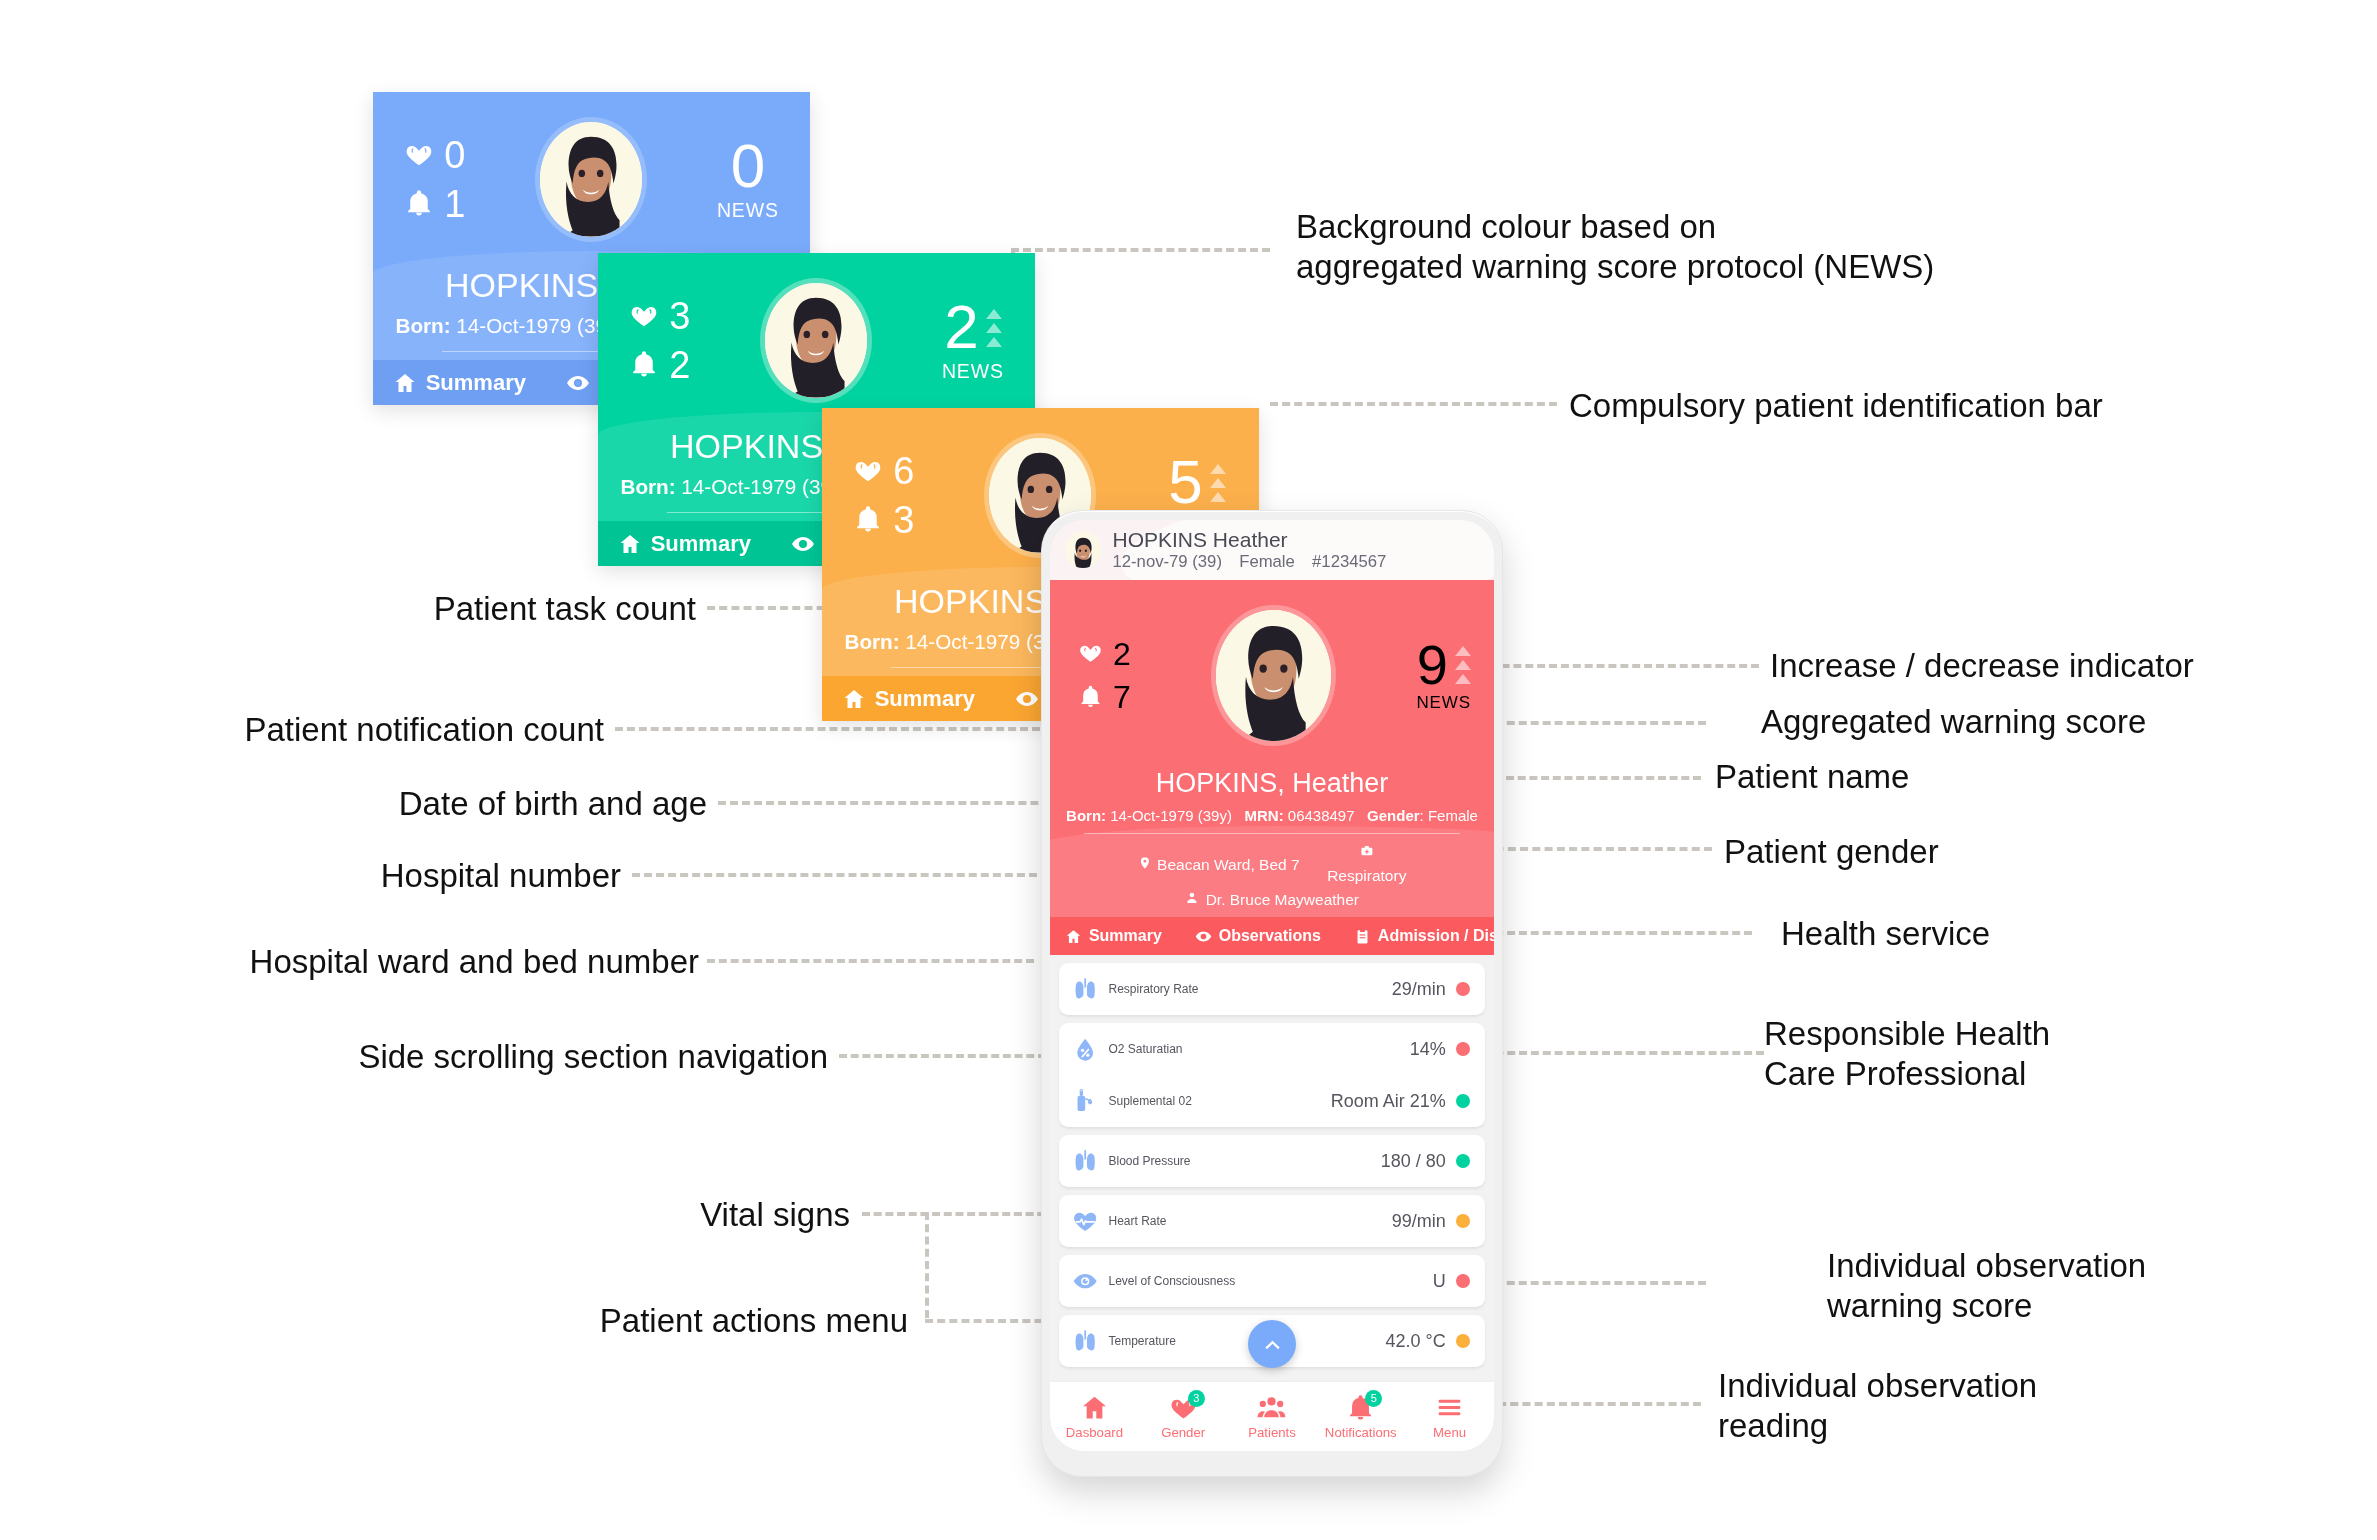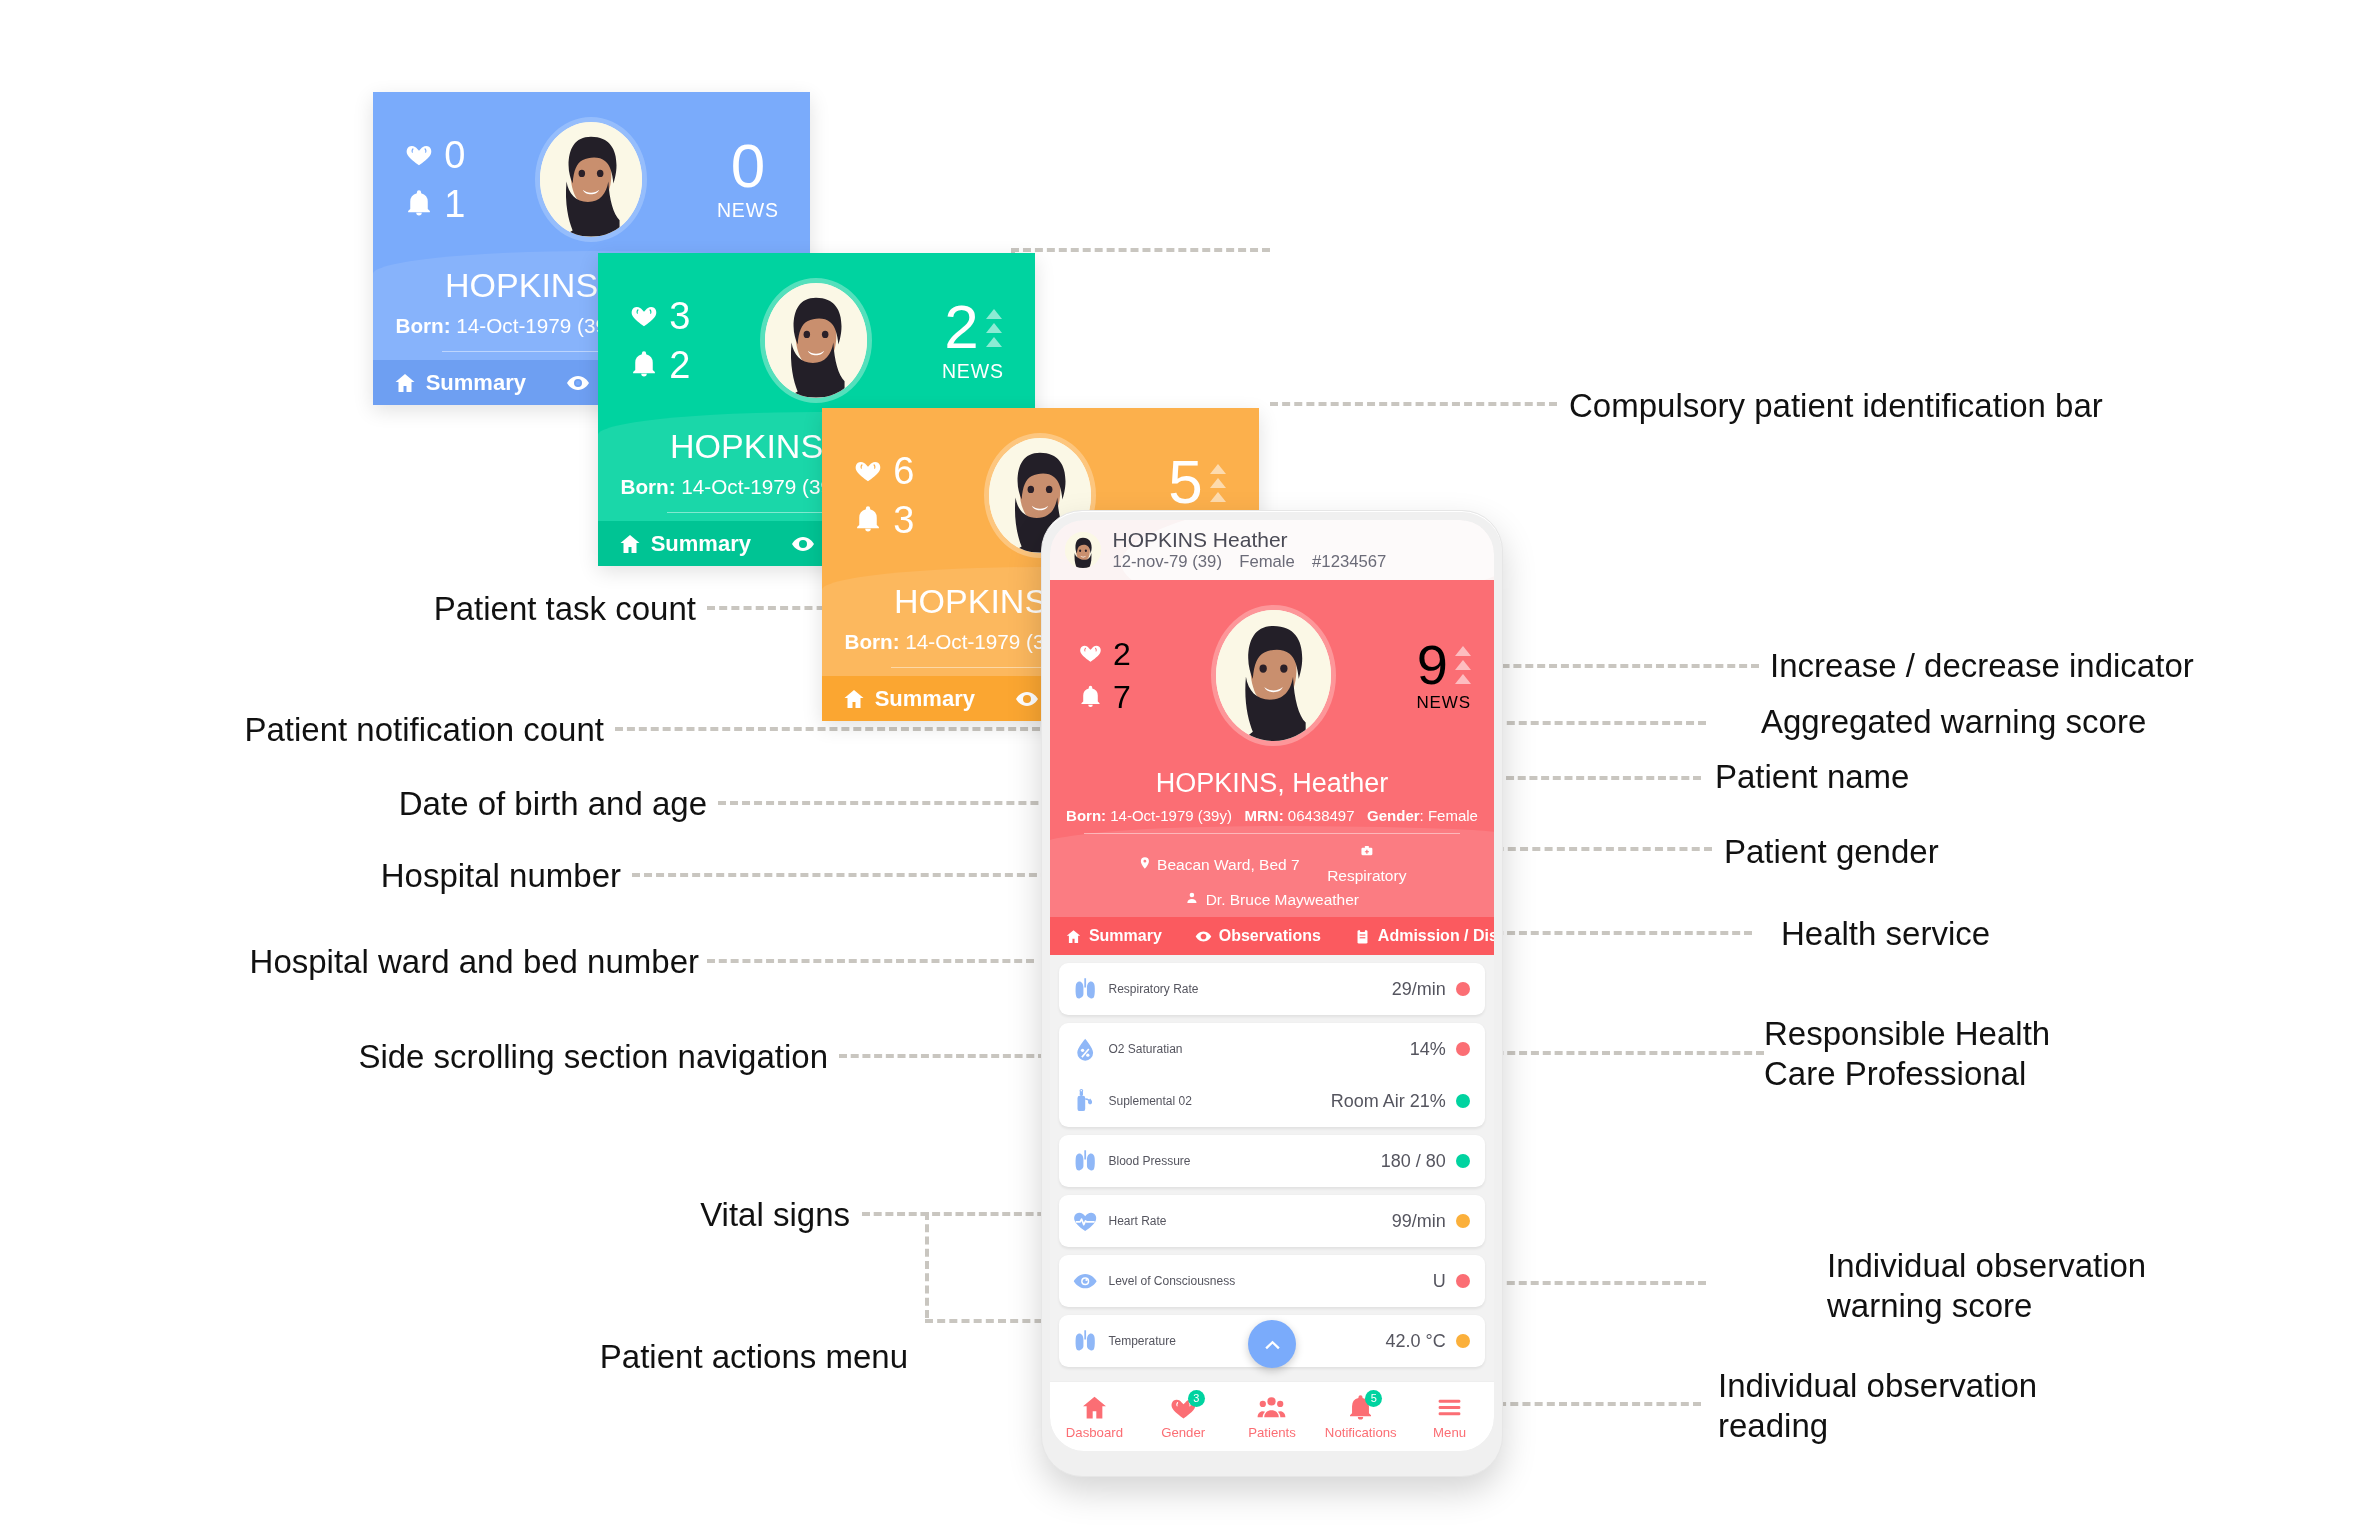--- a/index.html
+++ b/index.html
@@ -803,30 +803,32 @@
                 <rect x="3" y="15.9" width="18" height="2.6" rx="1.1"></rect>
               </svg>
             </span>
           <span class="tl">Menu</span>
         </div>
       </div>
 
     </div>
   </div>
 
+  <div class="anno l" style="left:1296px;top:207px;width:804px;">Background colour based on
+aggregated warning score protocol (NEWS)</div>
   <div class="anno l" style="left:1569px;top:386px;width:747px;">Compulsory patient identification bar</div>
 
   <div class="anno r" style="left:190px;top:589px;width:506px;">Patient task count</div>
   <div class="anno r" style="left:98px;top:710px;width:506px;">Patient notification count</div>
   <div class="anno r" style="left:201px;top:784px;width:506px;">Date of birth and age</div>
   <div class="anno r" style="left:115px;top:856px;width:506px;">Hospital number</div>
   <div class="anno r" style="left:78px;top:942px;width:621px;">Hospital ward and bed number</div>
   <div class="anno r" style="left:190px;top:1037px;width:638px;">Side scrolling section navigation</div>
   <div class="anno r" style="left:356px;top:1195px;width:494px;">Vital signs</div>
-  <div class="anno r" style="left:287px;top:1301px;width:621px;margin-top:36px;">Patient actions menu</div>
+  <div class="anno r" style="left:287px;top:1301px;width:621px;">Patient actions menu</div>
 
   <div class="anno l" style="left:1770px;top:646px;width:609px;">Increase / decrease indicator</div>
   <div class="anno l" style="left:1718px;top:702px;width:643px;margin-left:43px;">Aggregated warning score</div>
   <div class="anno l" style="left:1724px;top:832px;width:643px;">Patient gender</div>
   <div class="anno l" style="left:1715px;top:757px;width:643px;">Patient name</div>
   <div class="anno l" style="left:1781px;top:914px;width:598px;">Health service</div>
   <div class="anno l" style="left:1764px;top:1014px;width:598px;">Responsible Health
 Care Professional</div>
   <div class="anno l" style="left:1827px;top:1246px;width:575px;">Individual observation
 warning score</div>

